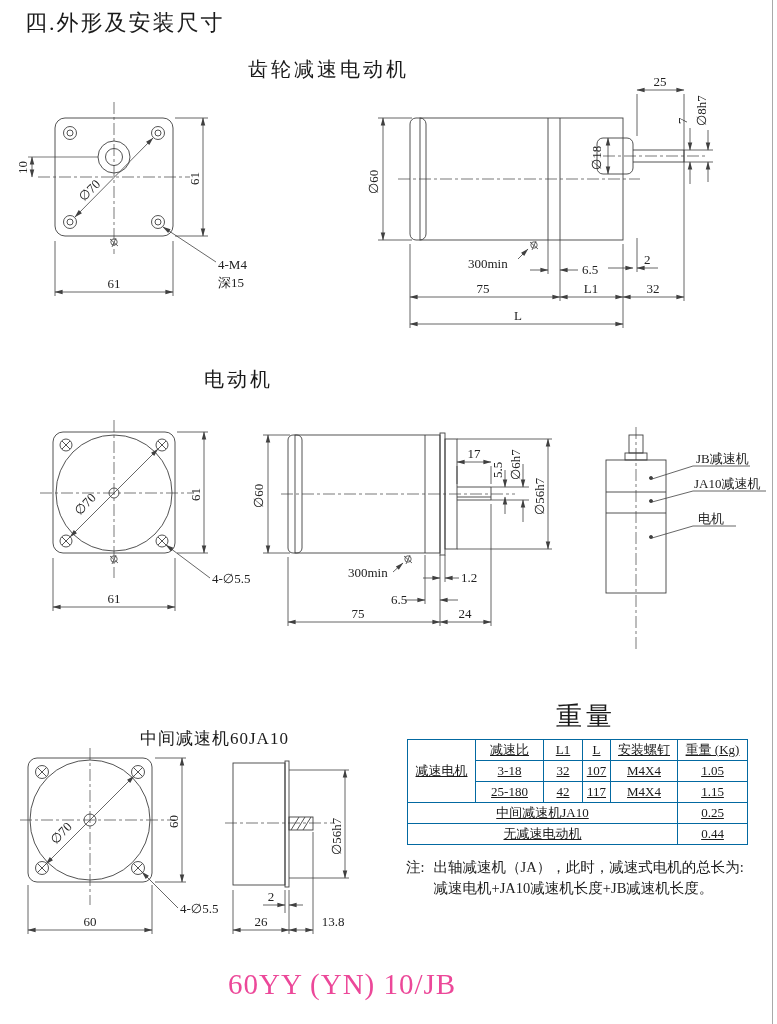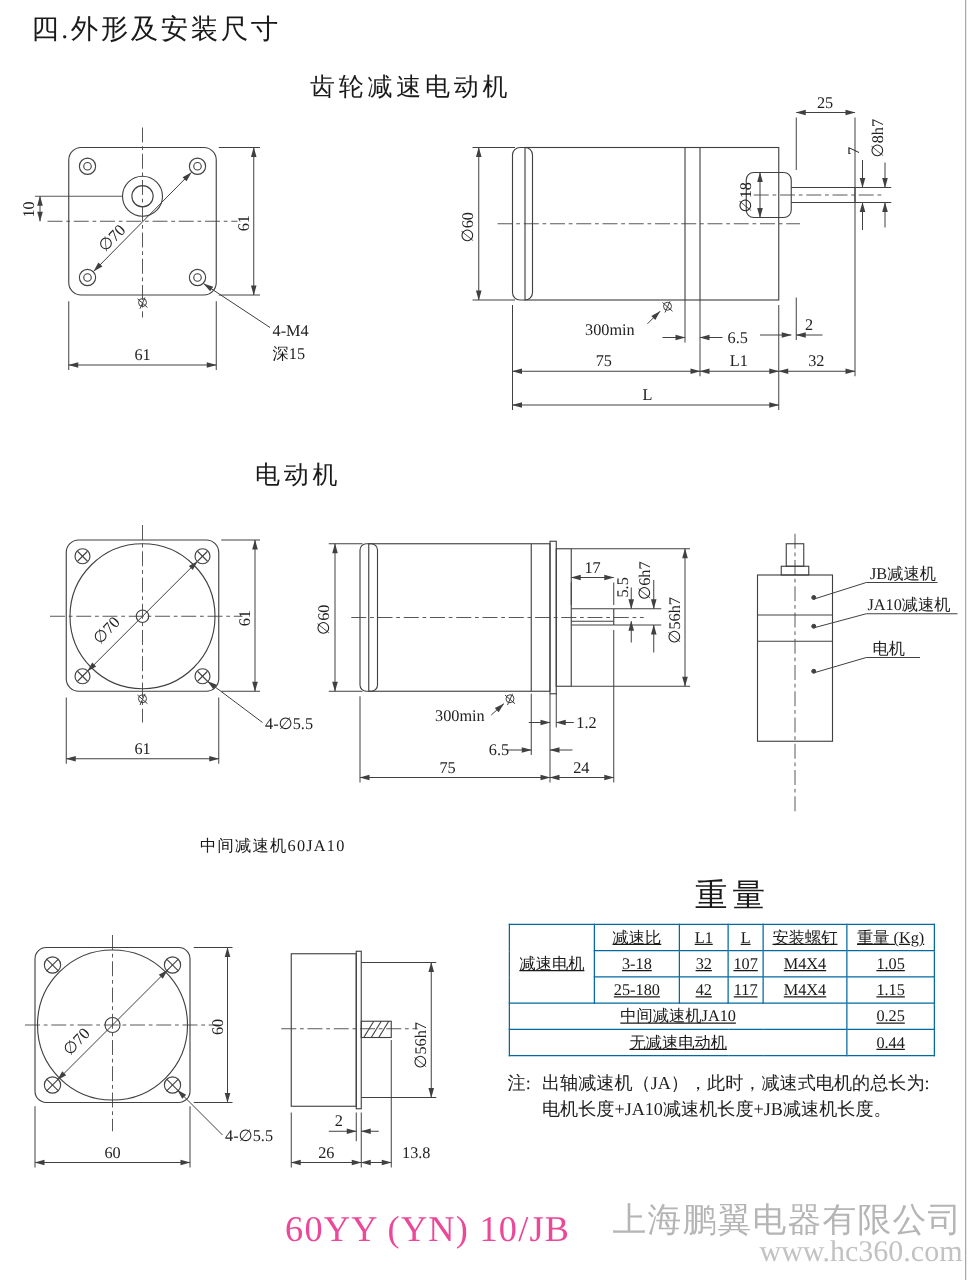--- a/index.html
+++ b/index.html
@@ -295,21 +295,21 @@
       <circle cx="53" cy="112" r="1.6"></circle>
         <polyline points="54,113 95,101 138,101" fill="none"></polyline>
     </g>
     <g>
       <text x="98" y="38" font-size="13.5">JB减速机</text>
       <text x="96" y="63" font-size="13.5">JA10减速机</text>
       <text x="100" y="98" font-size="13.5">电机</text>
     </g>
   </svg>
 
-  <div class="abs sub-title" style="left:140px;top:668px;font-size:13px;letter-spacing:1px;margin-left:20px;">中间减速机60JA10</div>
+  <div class="abs sub-title" style="left:140px;top:727px;font-size:17px;letter-spacing:1px;">中间减速机60JA10</div>
   <div class="abs weight-title" style="left:556px;top:686px;margin-top:13px;">重量</div>
 
   <svg style="left:15px;top:745px;" width="250" height="200" viewBox="0 0 250 200">
     <defs>
       <marker id="m5" viewBox="0 0 10 10" refX="9.5" refY="5" markerWidth="12" markerHeight="10" orient="auto-start-reverse">
         <path d="M0,2.2 L10,5 L0,7.8 Z" fill="#404040"></path>
       </marker>
     </defs>
     <g stroke="#404040" stroke-width="0.9" fill="none">
       <rect x="13" y="13" width="124" height="124" rx="9"></rect>
@@ -434,24 +434,20 @@
       <td colspan="5">无减速电动机</td>
       <td>0.44</td>
     </tr>
   </tbody>
     </table>
 
   <div class="abs note" style="left:406px;top:857px;">
     <span>注:</span>
     <div>
       <div>出轴减速机（JA），此时，减速式电机的总长为:</div>
-      <div>电机长度+JA10减速机长度+JB减速机长度。</div>
+      <div>减速电机+JA10减速机长度+JB减速机长度。</div>
     </div>
   </div>
 
   <div class="abs model-code" style="left:228px;top:968px;">60YY (YN) 10/JB</div>
-  <div class="abs watermark" style="left:480px;top:963px;width:290px;">
-    <div class="l1">上海鹏翼电器有限公司</div>
-    <div class="l2">www.hc360.com</div>
-  </div>
 
   <div class="abs page-border" style="left:772px;top:0;width:1px;height:1024px;"></div>
 </div>
 
 </body></html>

